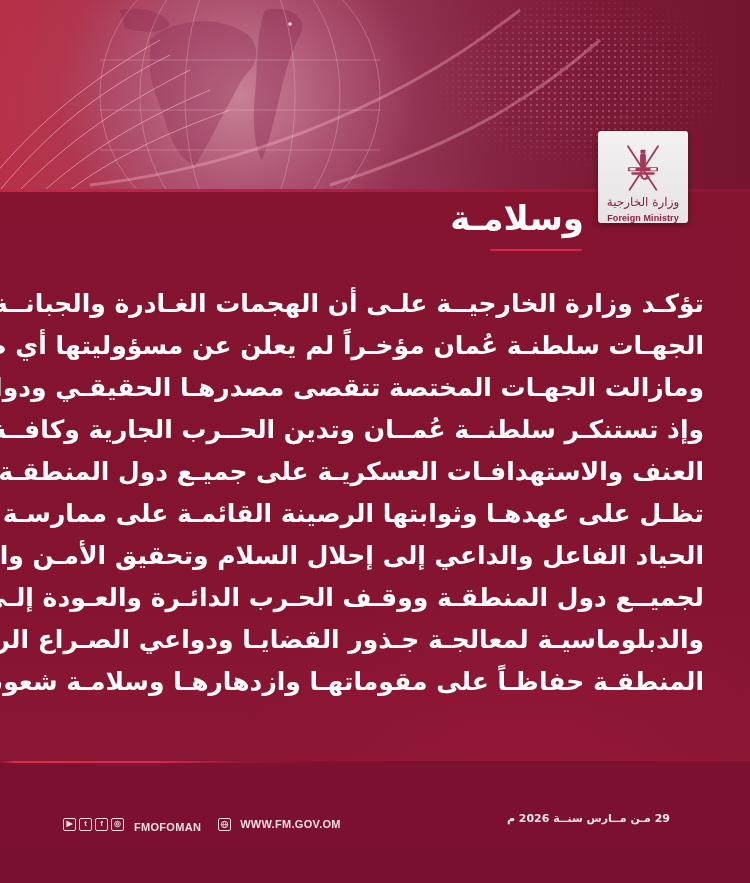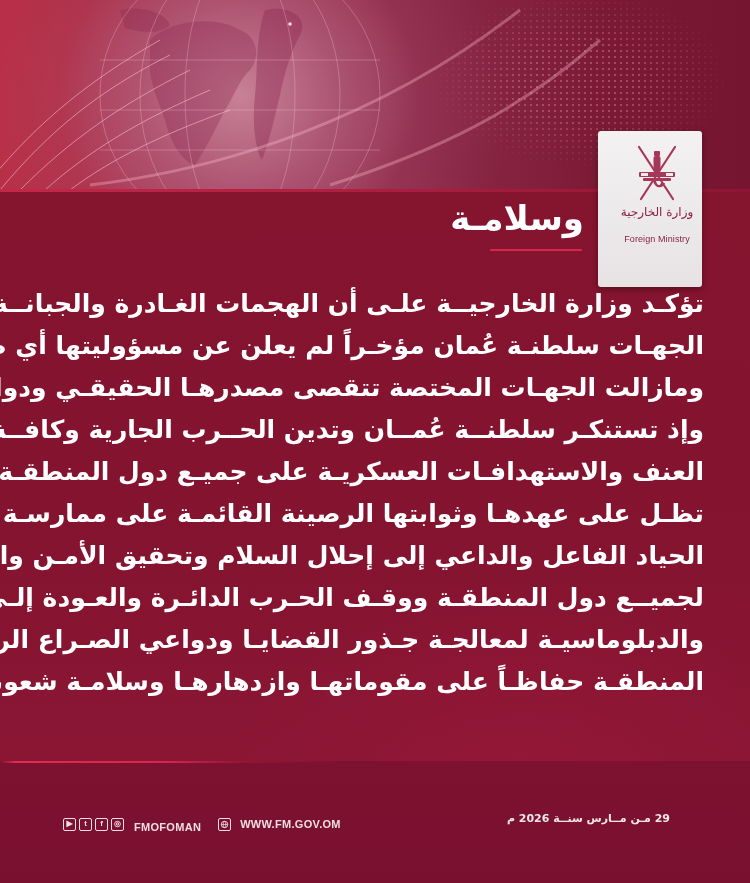--- a/index.html
+++ b/index.html
@@ -26,33 +26,33 @@
             mask-image: radial-gradient(ellipse 150px 90px at 160px 80px, #000 40%, transparent 100%);
   }
   .banner svg.arcs { position: absolute; left: 0; top: 0; }
   .banner-bottom-line {
     position: absolute; left: 0; top: 189px; width: 750px; height: 3px;
     background: linear-gradient(90deg, #c3284a, #a81c3d 60%, #8d1535);
   }
 
   
   .logo-card {
-    position: absolute; left: 598px; top: 131px; width: 90px; height: 156px;
+    position: absolute; left: 598px; top: 131px; width: 90px; height: 92px;
     background: linear-gradient(180deg, #f3f1f2 0%, #e7e3e5 100%);
     border-radius: 3px;
     box-shadow: 0 2px 6px rgba(0,0,0,0.35);
-    display: flex; flex-direction: column; align-items: center; padding-left: 14px;
+    display: flex; flex-direction: column; align-items: center;
   }
   .logo-card svg { margin-top: 12px; }
   .logo-ar {
     margin-top: 2px; font-family: "DejaVu Serif", serif; font-size: 12px; color: #8b2040;
     direction: rtl; line-height: 14px;
   }
   .logo-en {
-    margin-top: 15px; font-family: "Liberation Sans", sans-serif; font-size: 9px; font-weight: normal;
+    margin-top: 4px; font-family: "Liberation Sans", sans-serif; font-size: 9px; font-weight: bold;
     color: #8b2040; letter-spacing: 0.1px;
   }
 
   
   .title {
     position: absolute; right: 166px; top: 196px;
     font-family: "DejaVu Sans", sans-serif; font-weight: bold; font-size: 34px;
     color: #ffffff; direction: rtl; line-height: 44px;
   }
   .title-underline {

